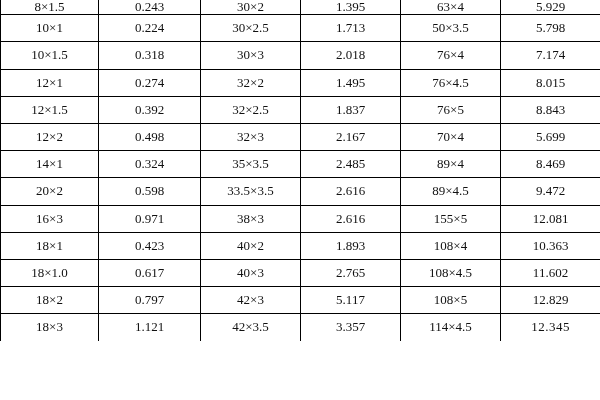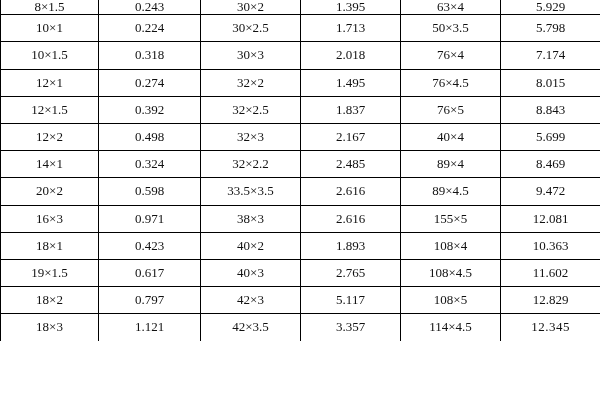--- a/index.html
+++ b/index.html
@@ -105,27 +105,27 @@
         <td>32×2.5</td>
         <td>1.837</td>
         <td>76×5</td>
         <td>8.843</td>
       </tr>
       <tr>
         <td>12×2</td>
         <td>0.498</td>
         <td>32×3</td>
         <td>2.167</td>
-        <td>40×4</td>
+        <td>70×4</td>
         <td>5.699</td>
       </tr>
       <tr>
         <td>14×1</td>
         <td>0.324</td>
-        <td>32×2.2</td>
+        <td>35×3.5</td>
         <td>2.485</td>
         <td>89×4</td>
         <td>8.469</td>
       </tr>
       <tr>
         <td>20×2</td>
         <td>0.598</td>
         <td>33.5×3.5</td>
         <td>2.616</td>
         <td>89×4.5</td>
@@ -141,21 +141,21 @@
       </tr>
       <tr>
         <td>18×1</td>
         <td>0.423</td>
         <td>40×2</td>
         <td>1.893</td>
         <td>108×4</td>
         <td>10.363</td>
       </tr>
       <tr>
-        <td>19×1.5</td>
+        <td>18×1.0</td>
         <td>0.617</td>
         <td>40×3</td>
         <td>2.765</td>
         <td>108×4.5</td>
         <td>11.602</td>
       </tr>
       <tr>
         <td>18×2</td>
         <td>0.797</td>
         <td>42×3</td>

